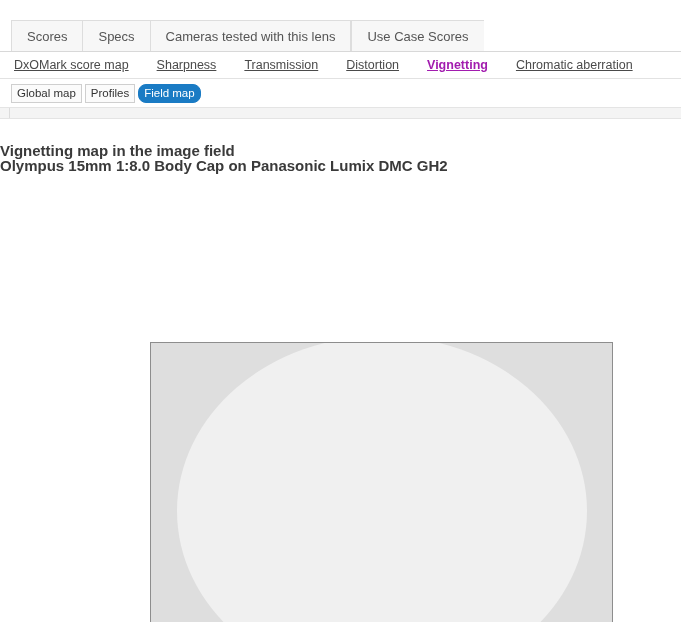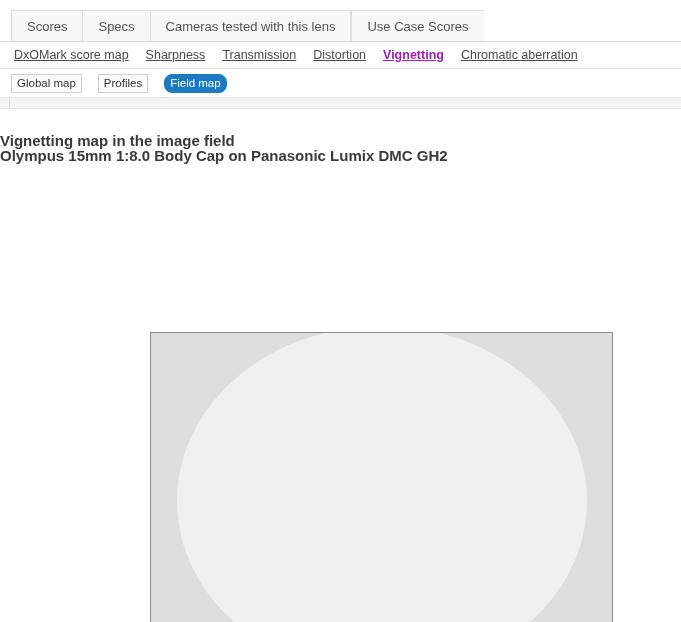--- a/index.html
+++ b/index.html
@@ -9,21 +9,21 @@
     font-family:"Liberation Sans", sans-serif;
     font-size:12px;
     color:#333333;
     overflow:hidden;
     position:relative;
   }
 
   
   .tabbar{
     position:relative;
-    height:42px;
+    height:52px;
     box-sizing:border-box;
     border-bottom:1px solid #d8d8d8;
     padding-left:11px;
     display:flex;
     align-items:flex-end;
     background:#ffffff;
   }
   .tab{
     height:31px;
     line-height:31px;
@@ -47,21 +47,21 @@
     border-color:#1a7bc4;
   }
 
   
   .subnav{
     height:27px;
     box-sizing:border-box;
     display:flex;
     align-items:center;
     padding-left:14px;
-    gap:17px;
+    gap:28px;
     border-bottom:1px solid #e2e2e2;
     background:#ffffff;
   }
   .subnav a{
     font-size:12.5px;
     color:#4a4a4a;
     text-decoration:underline;
     white-space:nowrap;
     cursor:pointer;
   }
@@ -69,21 +69,21 @@
     color:#a21caf;
     font-weight:bold;
   }
 
   
   .modebar{
     height:22px;
     display:flex;
     align-items:center;
     padding-left:11px;
-    gap:16px;
+    gap:3px;
     background:#ffffff;
     margin-top:3px;
   }
   .modebtn{
     font-size:11.5px;
     line-height:15px;
     padding:1px 5px;
     border:1px solid #cfcfcf;
     background:#fbfbfb;
     color:#333333;

